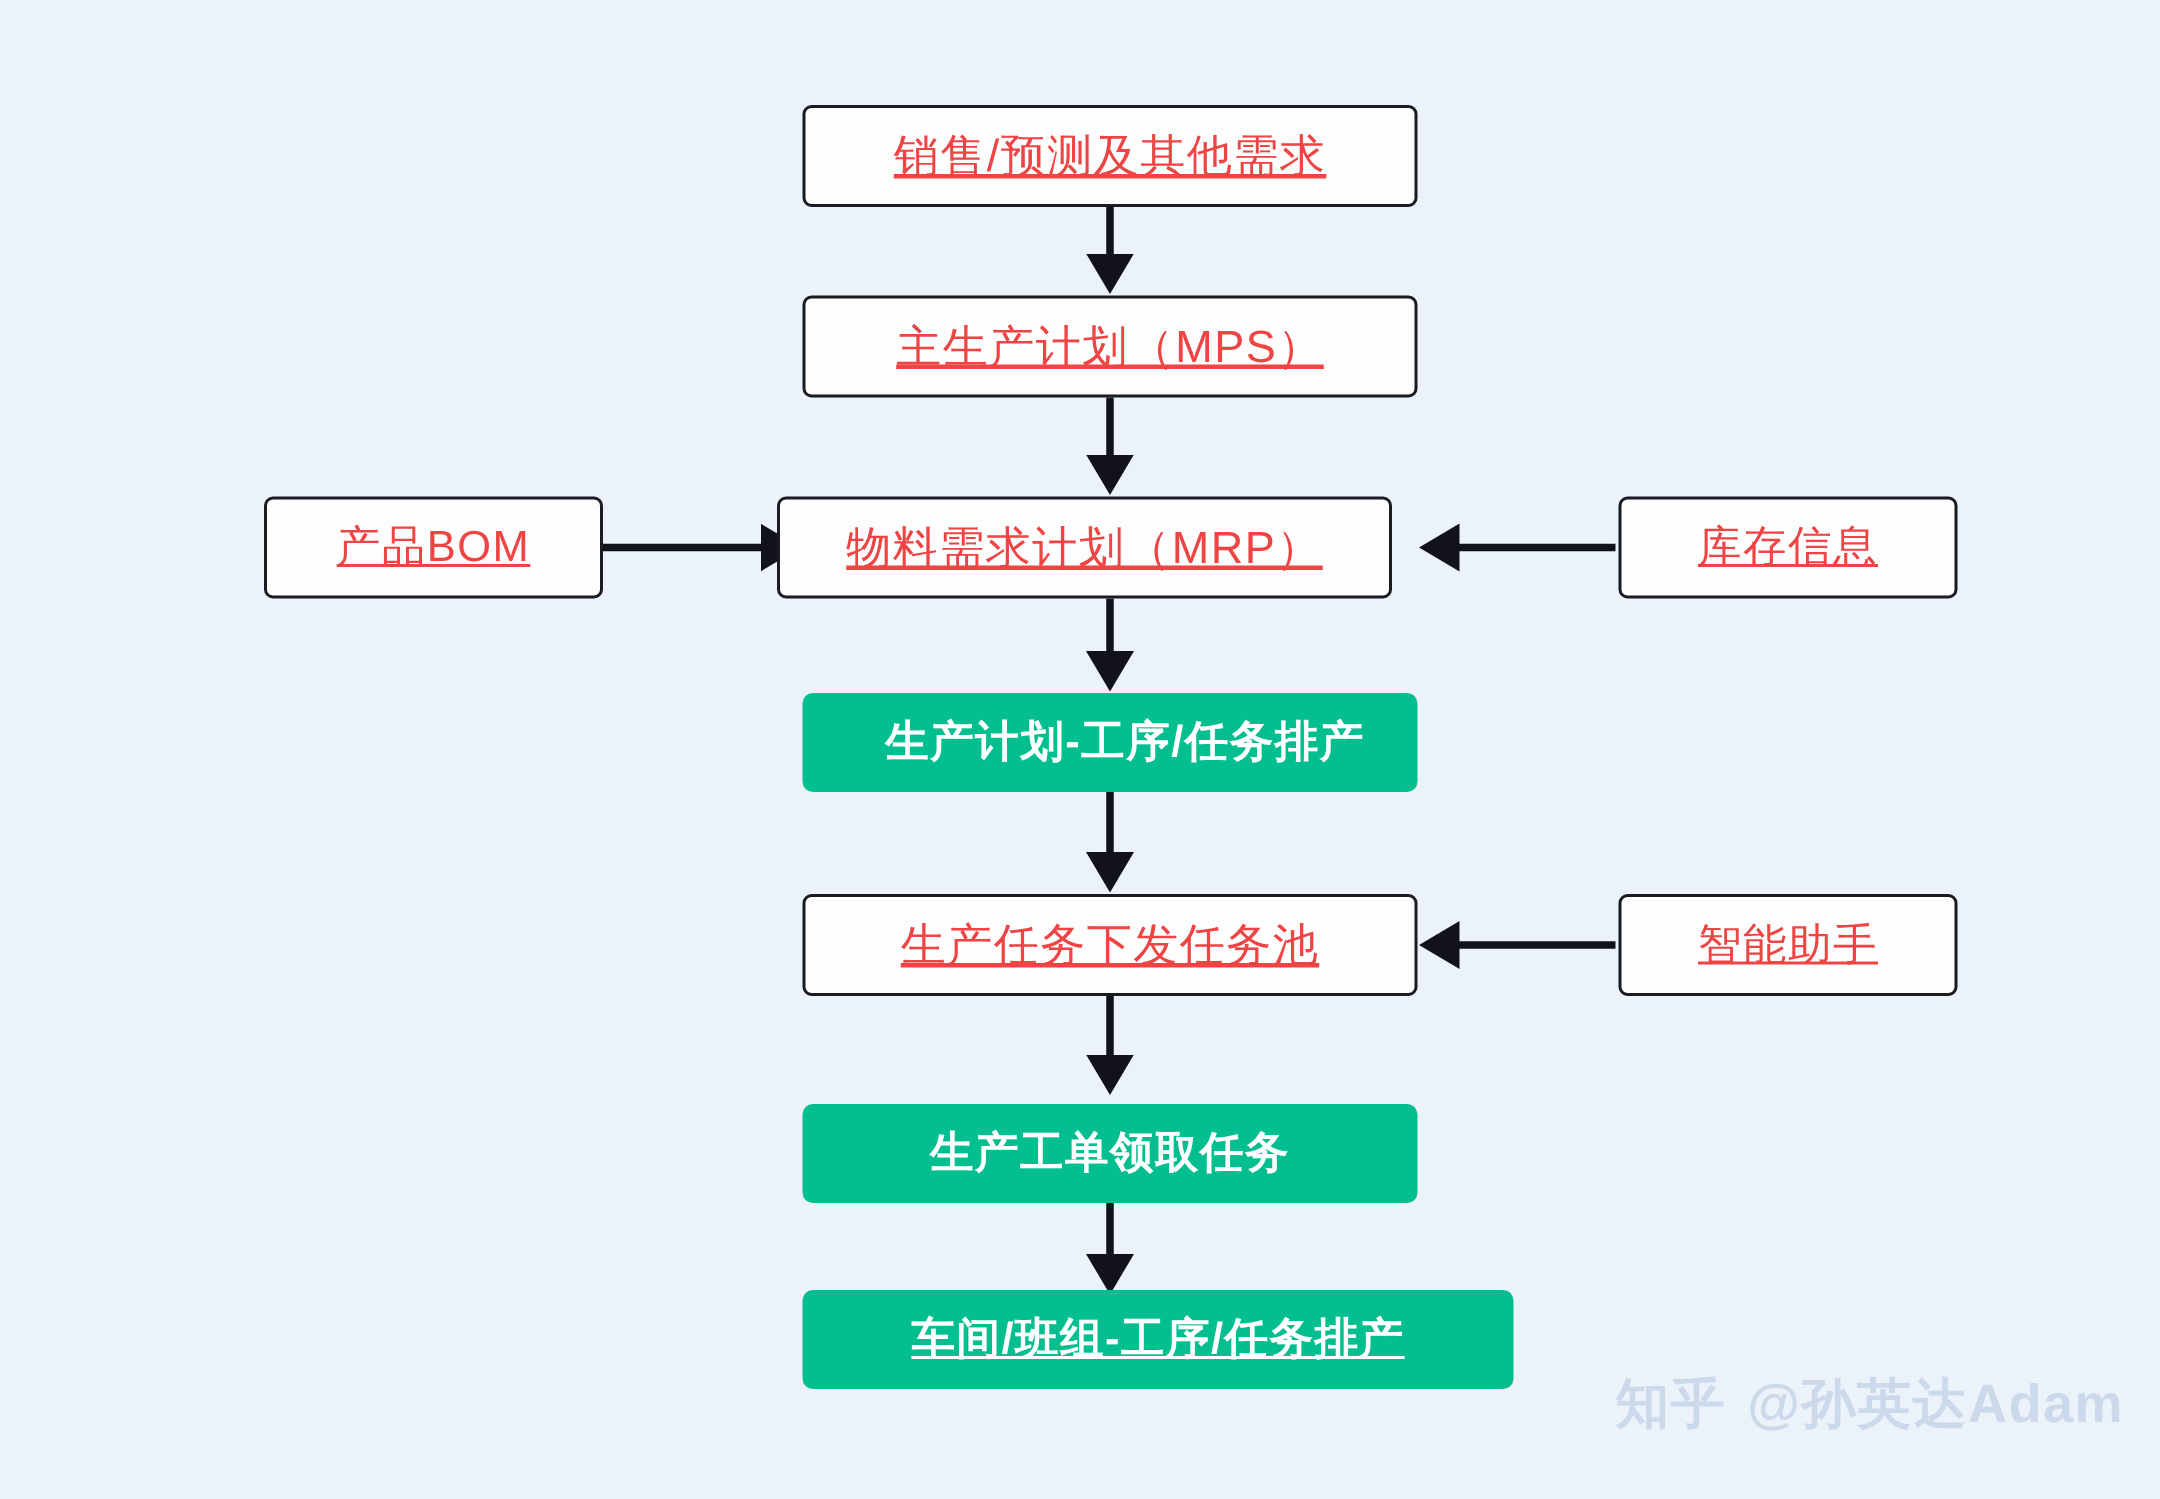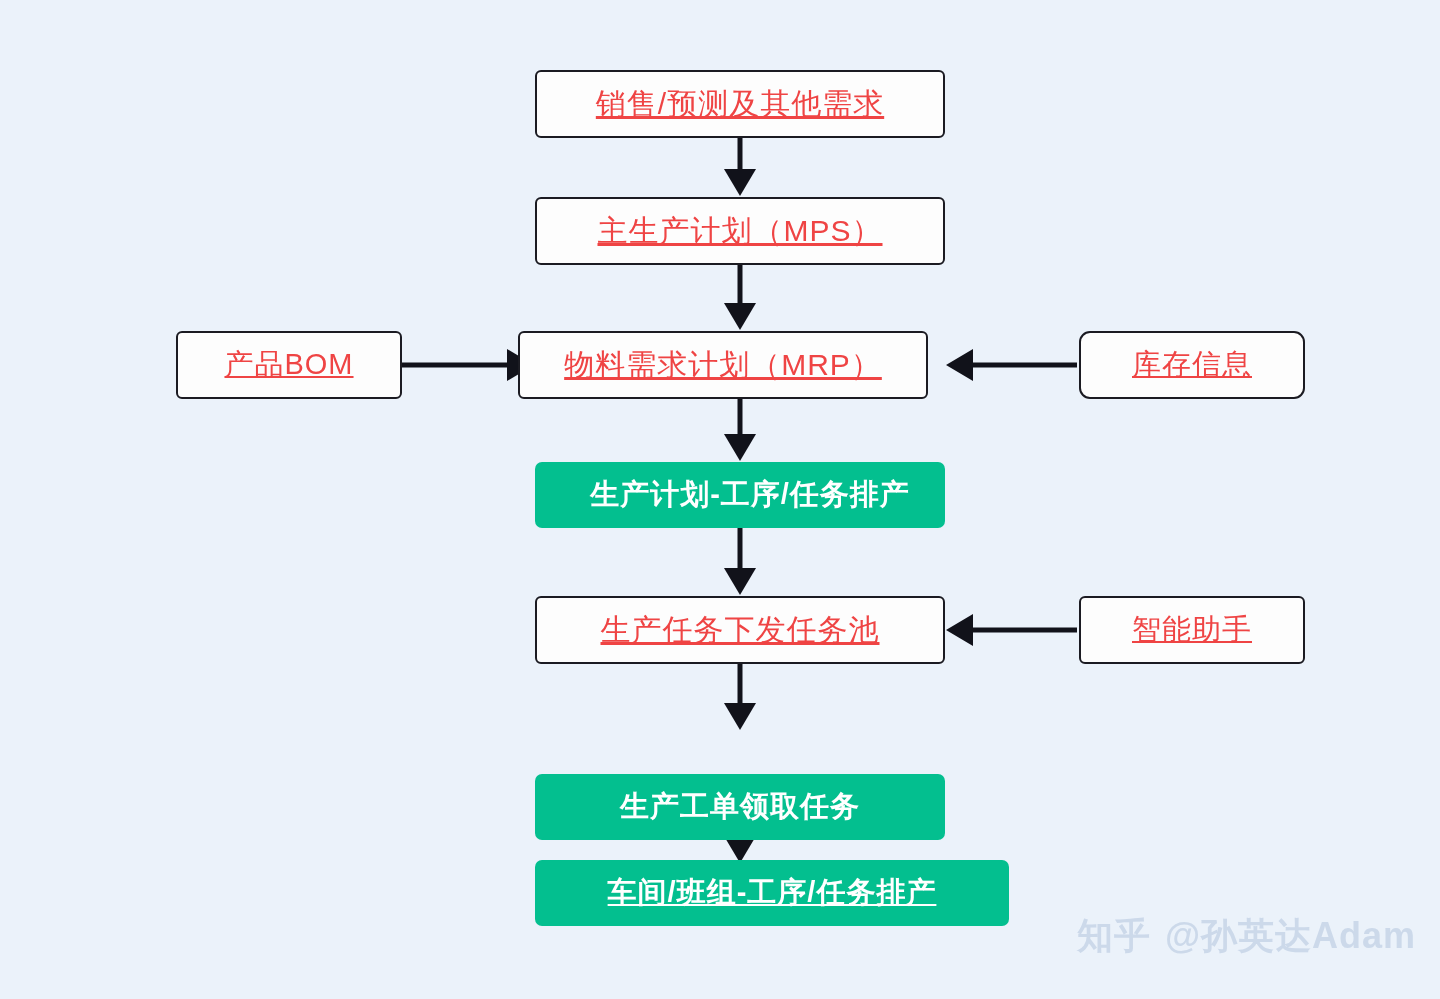--- a/index.html
+++ b/index.html
@@ -104,37 +104,37 @@
   </div>
 
   <div class="node plain side" style="left:176px; top:331px; width:226px; height:68px;">
     <span>产品BOM</span>
   </div>
 
   <div class="node plain" style="left:518px; top:331px; width:410px; height:68px;">
     <span>物料需求计划（MRP）</span>
   </div>
 
-  <div class="node plain side" style="left:1079px; top:331px; width:226px; height:68px;border-radius:11px;">
+  <div class="node plain side" style="left:1079px; top:331px; width:226px; height:68px;">
     <span>库存信息</span>
   </div>
 
   <div class="node accent" style="left:535px; top:462px; width:410px; height:66px;padding-left:20px;">
     <span>生产计划-工序/任务排产</span>
   </div>
 
   <div class="node plain" style="left:535px; top:596px; width:410px; height:68px;">
     <span>生产任务下发任务池</span>
   </div>
 
   <div class="node plain side" style="left:1079px; top:596px; width:226px; height:68px;">
     <span>智能助手</span>
   </div>
 
-  <div class="node accent" style="left:535px; top:774px; width:410px; height:66px;">
+  <div class="node accent" style="left:535px; top:736px; width:410px; height:66px;">
     <span>生产工单领取任务</span>
   </div>
 
   <div class="node accent" style="left:535px; top:860px; width:474px; height:66px;text-decoration:underline;">
     <span>车间/班组-工序/任务排产</span>
   </div>
 
   <div class="watermark">
     <span>知乎</span><span class="wm-sep"></span><span>@孙英达Adam</span>
   </div>

